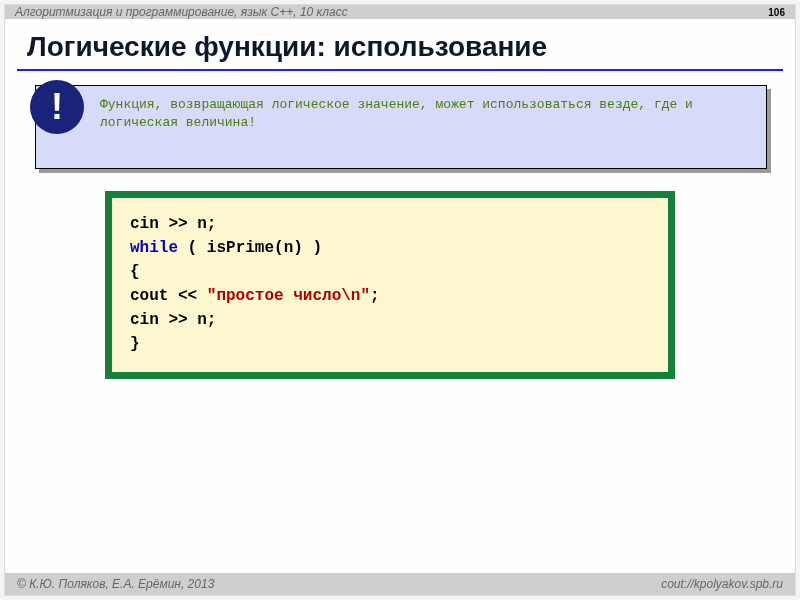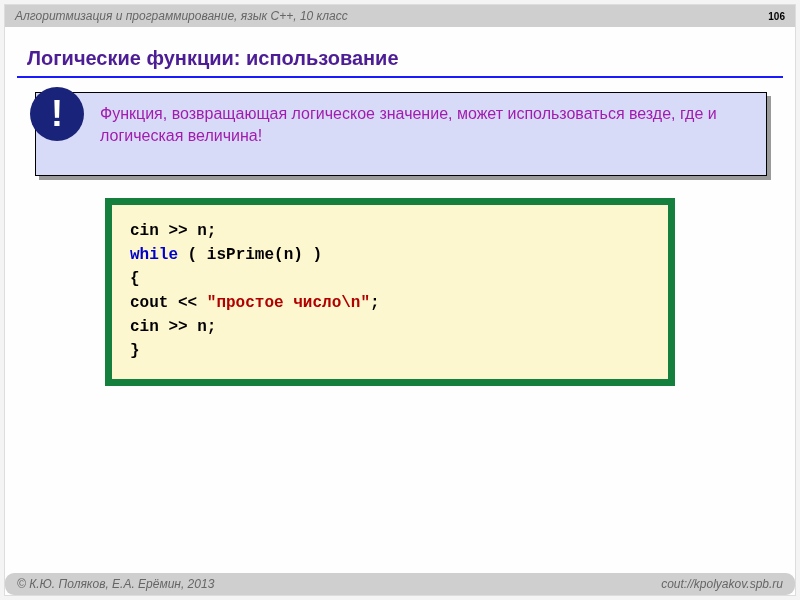--- a/index.html
+++ b/index.html
@@ -11,41 +11,41 @@
     overflow: hidden;
   }
   .slide {
     position: absolute;
     top: 4px; left: 4px;
     width: 792px; height: 592px;
     background: #fefefe;
     border: 1px solid #ddd;
   }
   .header-bar {
-    height: 22px;
+    height: 14px;
     background: #cfcfcf;
     display: flex;
     align-items: center;
     padding: 4px 10px;
     font-size: 12px;
     font-style: italic;
     color: #666;
     justify-content: space-between;
   }
   .page-num {
     font-style: normal;
     font-weight: bold;
     color: #000;
     font-size: 10px;
   }
   .title {
-    font-size: 20px;
+    font-size: 28px;
     font-weight: bold;
-    color: #4c1d95;
-    padding: 20px 22px 6px 22px;
+    color: #0f172a;
+    padding: 12px 22px 6px 22px;
   }
   .title-underline {
     height: 2px;
     background: #1a1aff;
     margin: 0 12px 14px 12px;
   }
   .callout {
     margin: 0 28px 22px 30px;
     position: relative;
     background: #d8dbf7;
@@ -62,23 +62,24 @@
     background: #1a237a;
     color: #fff;
     font-size: 36px;
     font-weight: bold;
     display: flex;
     align-items: center;
     justify-content: center;
     line-height: 1;
   }
   .callout-text {
-    font-size: 16px;
+    font-size: 13px;
     line-height: 1.35;
-    color: #a21caf;
+    color: #4d7c0f;
+    font-family: Liberation Mono, monospace;
   }
   .code-block {
     margin: 0 120px 0 100px;
     background: #fdf7cf;
     border: 7px solid #15803d;
     padding: 14px 18px 16px 18px;
     font-family: "Courier New", Courier, monospace;
     font-size: 16px;
     font-weight: bold;
     line-height: 1.5;
@@ -91,21 +92,20 @@
     bottom: 0; left: 0; right: 0;
     height: 22px;
     background: #cfcfcf;
     display: flex;
     justify-content: space-between;
     align-items: center;
     padding: 0 12px;
     font-size: 12px;
     font-style: italic;
     color: #666;
-    border-radius: 9px;
   }
 </style>
 </head>
 <body>
 
 <div class="slide">
 
   <div class="header-bar">
     <span>Алгоритмизация и программирование, язык  C++, 10 класс</span>
     <span class="page-num">106</span>

